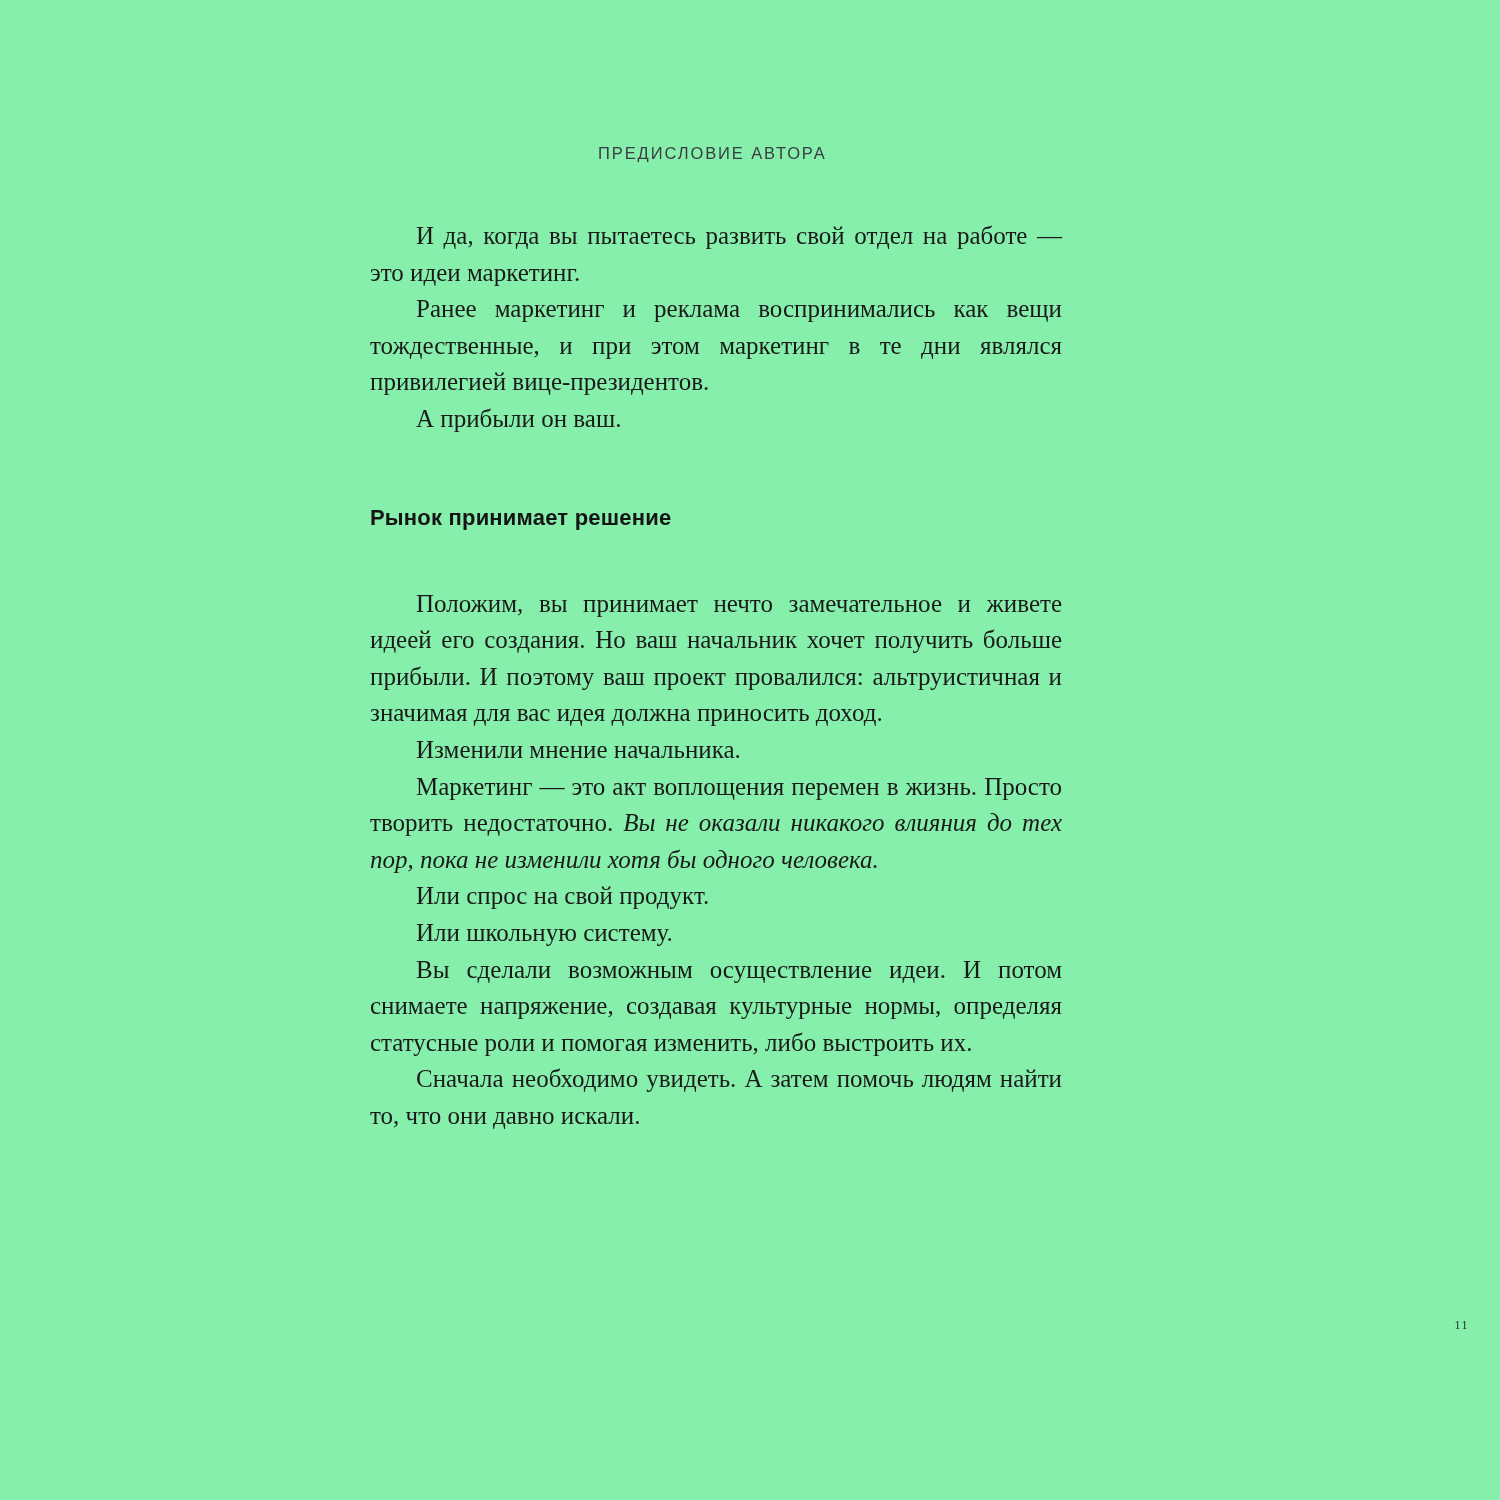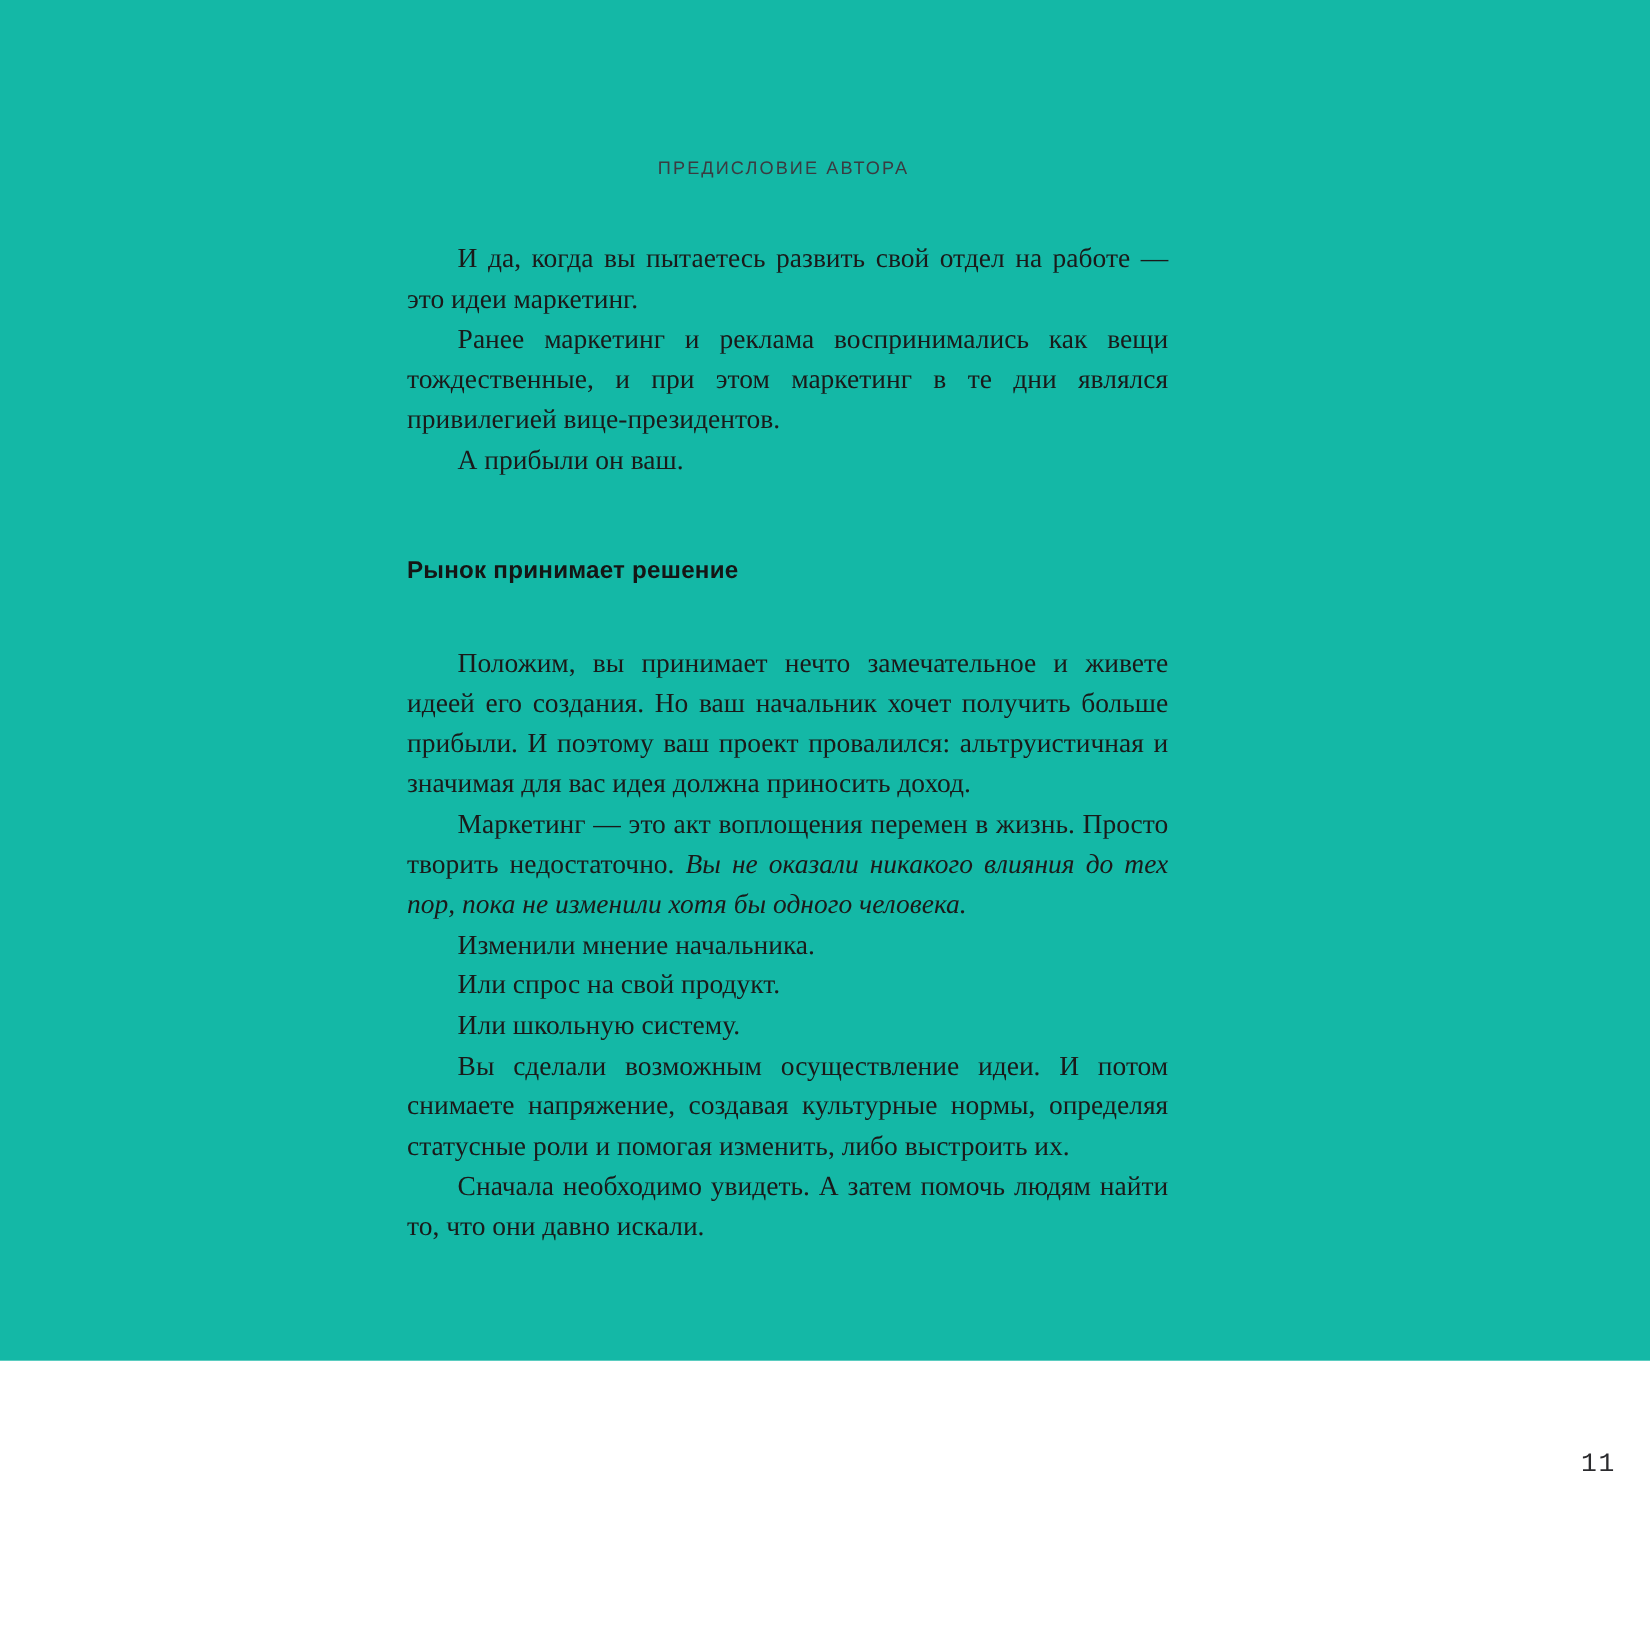--- a/index.html
+++ b/index.html
@@ -12,22 +12,22 @@
     height: 1500px;
     background: #ffffff;
     font-family: "Liberation Serif", "DejaVu Serif", serif;
     color: #1a1a1a;
     overflow: hidden;
   }
 
   .page {
     position: relative;
     width: 1500px;
-    height: 1237px;
-    background: #14b8a6;
+    height: 1500px;
+    background: #86efac;
     box-sizing: border-box;
   }
 
   
   .running-header {
     position: absolute;
     top: 144px;
     left: 370px;
     width: 692px;
     font-family: "Liberation Sans", "DejaVu Sans", sans-serif;
@@ -87,22 +87,22 @@
     line-height: 36px;
   }
 
   
   .page-number {
     position: absolute;
     top: 1318px;
     left: 0;
     width: 1500px;
     text-align: right;
-    font-family: Liberation Mono, monospace;
-    font-size: 24px;
+    font-family: Liberation Serif, serif;
+    font-size: 12px;
     font-weight: 400;
     letter-spacing: 1.5px;
     color: #2b2b2e;
   }
   .page-number .pn-inner {
     display: inline-block;
     transform: translateX(-31px);
   }
 </style>
 </head>
@@ -121,23 +121,23 @@
     <p class="body-par">А прибыли он ваш.</p>
 
     <div class="block-gap-heading"></div>
 
     <h2 class="section-heading">Рынок принимает решение</h2>
 
     <div class="heading-gap-below"></div>
 
     <p class="body-par">Положим, вы принимает нечто замечательное и живете идеей его создания. Но ваш начальник хочет получить больше прибыли. И поэтому ваш проект провалился: альтруистичная и значимая для вас идея должна приносить доход.</p>
 
+    <p class="body-par">Изменили мнение начальника.</p>
+
     <p class="body-par"><span>Маркетинг — это акт воплощения перемен в жизнь. Просто творить недостаточно. </span><span class="italic-run">Вы не оказали никакого влияния до тех пор, пока не изменили хотя бы одного человека.</span></p>
-
-    <p class="body-par">Изменили мнение начальника.</p>
     <p class="body-par">Или спрос на свой продукт.</p>
     <p class="body-par">Или школьную систему.</p>
 
     <p class="body-par">Вы сделали возможным осуществление идеи. И потом снимаете напряжение, создавая культурные нормы, определяя статусные роли и помогая изменить, либо выстроить их.</p>
     <p class="body-par">Сначала необходимо увидеть. А затем помочь людям найти то, что они давно искали.</p>
 
   </div>
 
   <div class="page-number">
     <span class="pn-inner">11</span>

